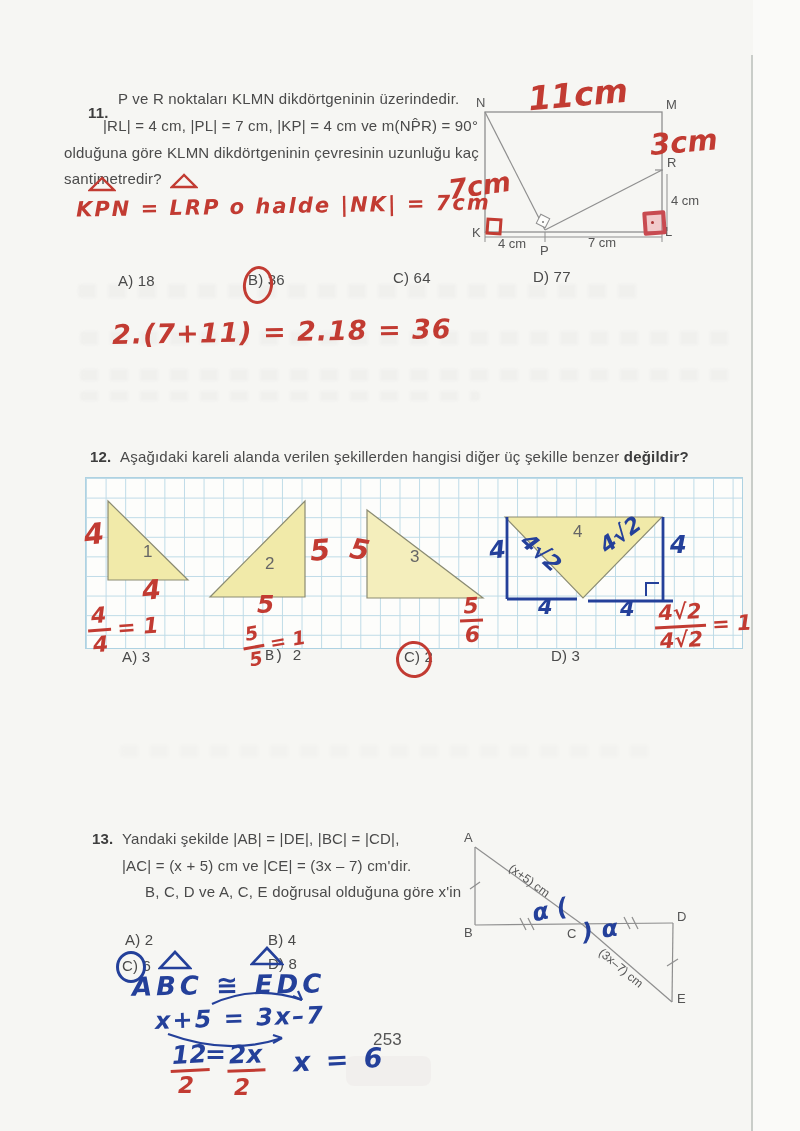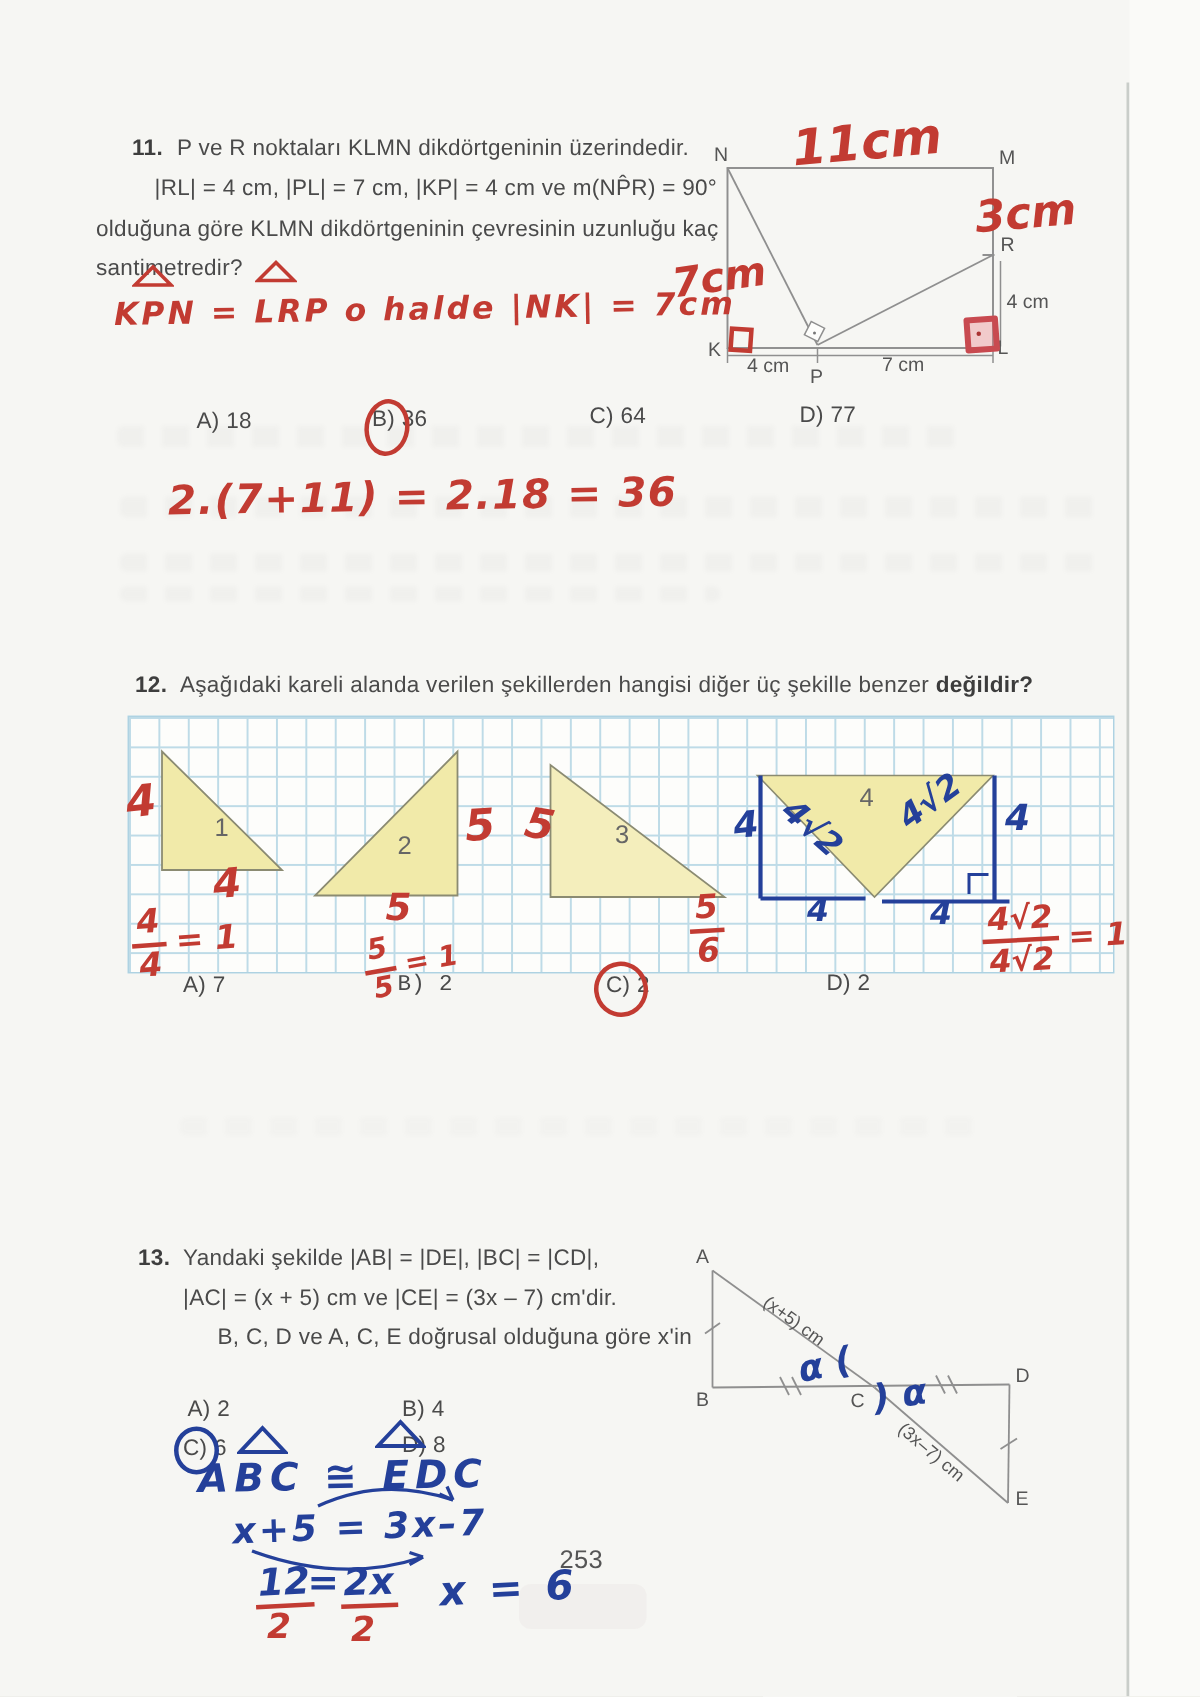--- a/index.html
+++ b/index.html
@@ -34,21 +34,21 @@
 
   <div class="abs bleed" style="left:78px;top:284px;width:560px;height:14px;"></div>
   <div class="abs bleed" style="left:80px;top:331px;width:655px;height:14px;"></div>
   <div class="abs bleed" style="left:80px;top:369px;width:655px;height:12px;"></div>
   <div class="abs bleed" style="left:80px;top:391px;width:400px;height:10px;"></div>
   <div class="abs bleed" style="left:120px;top:745px;width:540px;height:12px;opacity:.03;"></div>
 
   <div class="abs edge" style="left:751px;top:55px;width:2px;height:1076px;"></div>
   <div class="abs" style="left:753px;top:0;width:47px;height:1131px;background:#fafaf8;"></div>
 
-  <div class="abs print qnum" style="left:88px;top:90px;">11.</div>
+  <div class="abs print qnum" style="left:88px;top:104px;">11.</div>
   <div class="abs print" style="left:118px;top:90px;">P ve R noktaları KLMN dikdörtgeninin üzerindedir.</div>
   <div class="abs print" style="left:103px;top:117px;">|RL| = 4 cm, |PL| = 7 cm, |KP| = 4 cm ve m(NP̂R) = 90°</div>
   <div class="abs print" style="left:64px;top:144px;">olduğuna göre KLMN dikdörtgeninin çevresinin uzunluğu kaç</div>
   <div class="abs print" style="left:64px;top:170px;">santimetredir?</div>
 
   <svg class="abs" style="left:440px;top:85px;" width="330" height="178" viewBox="0 0 330 178">
     <rect x="45" y="27" width="177" height="120" fill="none" stroke="#8f8f8f" stroke-width="1.3"></rect>
     <line x1="45" y1="27" x2="105" y2="145" stroke="#8f8f8f" stroke-width="1.2"></line>
     <line x1="105" y1="145" x2="222" y2="85" stroke="#8f8f8f" stroke-width="1.2"></line>
     <rect x="98" y="131" width="10" height="10" transform="rotate(27 103 136)" fill="#fdfdfb" stroke="#8f8f8f" stroke-width="1"></rect>
@@ -78,21 +78,21 @@
   <div class="abs" style="left:651px;top:221px;width:3px;height:3px;background:#a33;border-radius:50%;"></div>
 
   <svg class="abs" style="left:88px;top:176px;" width="28" height="16" viewBox="0 0 28 16">
     <polygon points="14,2 2,14 26,14" fill="none" stroke="#c23b32" stroke-width="2.4"></polygon>
   </svg>
   <svg class="abs" style="left:170px;top:173px;" width="28" height="16" viewBox="0 0 28 16">
     <polygon points="14,2 2,14 26,14" fill="none" stroke="#c23b32" stroke-width="2.4"></polygon>
   </svg>
   <div class="abs hw red" style="left:76px;top:196px;font-size:21px;letter-spacing:2px;transform:rotate(-1deg);">KPN = LRP o halde |NK| = 7cm</div>
 
-  <div class="abs print" style="left:131px;top:272px;">A) 18</div>
+  <div class="abs print" style="left:118px;top:272px;">A) 18</div>
   <div class="abs print" style="left:248px;top:271px;text-align:right;">B) 36</div>
   <div class="abs print" style="left:393px;top:269px;">C) 64</div>
   <div class="abs print" style="left:533px;top:268px;">D) 77</div>
   <div class="circle" style="left:243px;top:266px;width:24px;height:32px;transform:rotate(8deg);"></div>
 
   <div class="abs hw red" style="left:112px;top:318px;font-size:27px;letter-spacing:1px;transform:rotate(-1deg);">2.(7+11) = 2.18 = 36</div>
 
   <div class="abs print qnum" style="left:90px;top:448px;">12.</div>
   <div class="abs print" style="left:120px;top:448px;"><span>Aşağıdaki kareli alanda verilen şekillerden hangisi diğer üç şekille benzer </span><span class="bold">değildir?</span></div>
 
@@ -147,24 +147,24 @@
   <div class="abs hw blue" style="left:620px;top:599px;font-size:21px;">4</div>
 
   <div class="abs hw red fracrow" style="left:655px;top:600px;font-size:21px;transform:rotate(-3deg);">
     <span class="frac">
         <span class="num">4√2</span>
         <span class="den">4√2</span>
       </span>
     <span>= 1</span>
   </div>
 
-  <div class="abs print" style="left:122px;top:648px;">A) 7</div>
+  <div class="abs print" style="left:122px;top:648px;">A) 3</div>
   <div class="abs print" style="left:265px;top:648px;font-family:Liberation Mono, monospace;">B) 2</div>
   <div class="abs print" style="left:404px;top:648px;">C) 2</div>
-  <div class="abs print" style="left:551px;top:647px;">D) 2</div>
+  <div class="abs print" style="left:551px;top:647px;">D) 3</div>
   <div class="circle" style="left:396px;top:641px;width:30px;height:31px;transform:rotate(-6deg);"></div>
 
   <div class="abs print qnum" style="left:92px;top:830px;">13.</div>
   <div class="abs print" style="left:122px;top:830px;">Yandaki şekilde |AB| = |DE|, |BC| = |CD|,</div>
   <div class="abs print" style="left:122px;top:857px;text-align:center;">|AC| = (x + 5) cm ve |CE| = (3x – 7) cm'dir.</div>
   <div class="abs print" style="left:145px;top:883px;">B, C, D ve A, C, E doğrusal olduğuna göre x'in</div>
 
   <svg class="abs" style="left:438px;top:818px;" width="262" height="200" viewBox="0 0 262 200">
     <line x1="37" y1="29" x2="37" y2="107" stroke="#8f8f8f" stroke-width="1.2"></line>
     <line x1="37" y1="107" x2="235" y2="105" stroke="#8f8f8f" stroke-width="1.2"></line>

